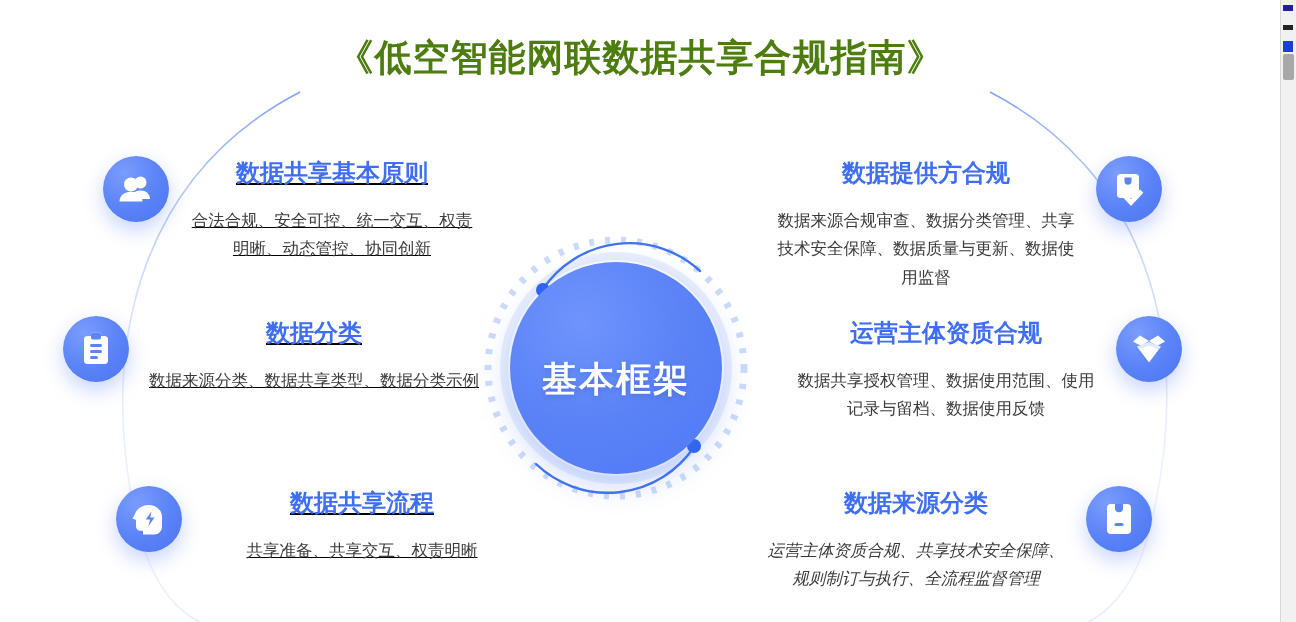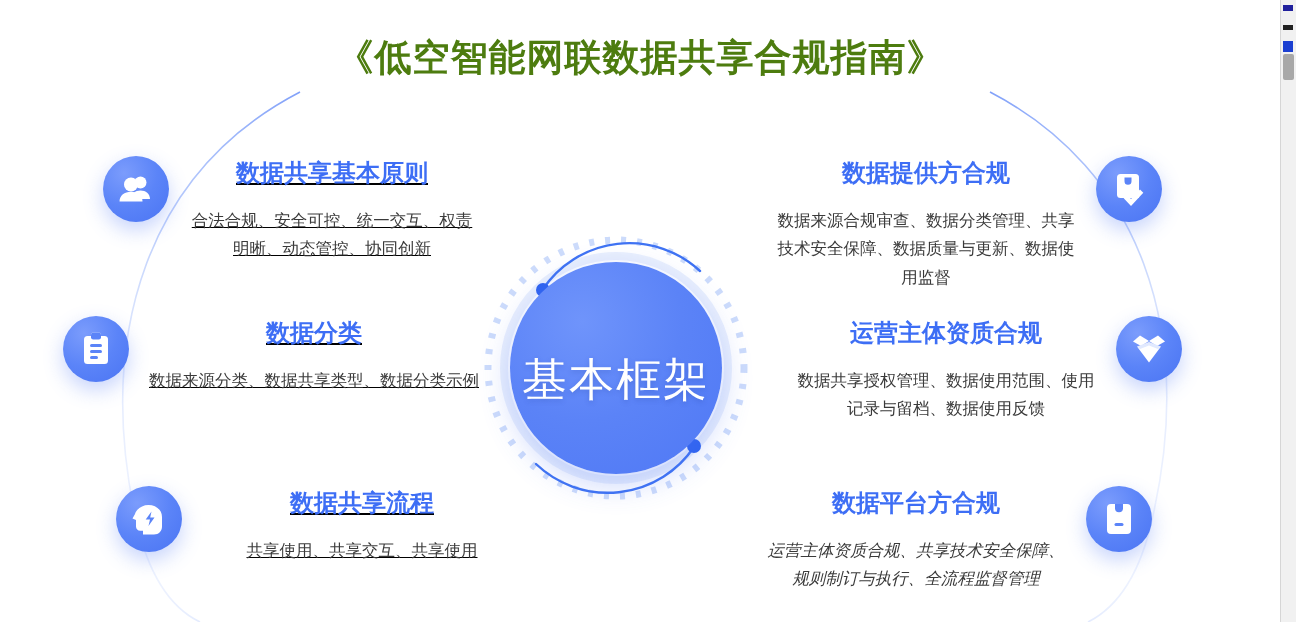--- a/index.html
+++ b/index.html
@@ -67,22 +67,22 @@
     height: 212px;
     border-radius: 50%;
     background: radial-gradient(circle at 34% 28%, #6f94fb 0%, #5b83f7 48%, #4f78f5 100%);
     box-shadow: 0 10px 30px rgba(76,117,245,0.30);
     display: flex;
     align-items: center;
     justify-content: center;
   }
   .center-label {
     color: #ffffff;
-    font-size: 45px;
-    font-weight: normal;
+    font-size: 35px;
+    font-weight: bold;
     letter-spacing: 2px;
     text-shadow: 0 2px 5px rgba(40,70,160,0.28);
     white-space: nowrap;
     margin-top: 23px;
   }
 
   
   .node {
     position: absolute;
     display: flex;
@@ -252,21 +252,21 @@
 
     <div class="node left" id="node-process">
       <div class="icon-badge">
         <svg width="34" height="32" viewBox="0 0 34 32">
           <path d="M30 14c0-7.2-6.1-12-13.5-12C10 2 4.5 6 3 11L0.5 15.5 4 17v6.5c0 2.5 1.8 4.3 4.3 4.3H11v3.7h11c4.8 0 8-3.4 8-8z" fill="#ffffff"></path>
           <path d="M19.5 8.5l-5.8 8h4.3l-1.5 6.5 6-8.4h-4.3z" fill="#5b84f8"></path>
         </svg>
       </div>
       <div class="node-text">
         <div class="node-title">数据共享流程</div>
-        <div class="node-body">共享使用、共享交互、共享使用</div>
+        <div class="node-body">共享准备、共享交互、权责明晰</div>
       </div>
     </div>
 
     <div class="node right" id="node-provider">
       <div class="icon-badge">
         <svg width="32" height="34" viewBox="0 0 32 34">
           <path d="M4 5.5A3.5 3.5 0 0 1 7.5 2h15A3.5 3.5 0 0 1 26 5.5V26H7.5A3.5 3.5 0 0 1 4 22.5z" fill="#ffffff"></path>
           <path d="M11.5 5.5h7v3.8a3.5 3.5 0 0 1-7 0z" fill="#5b84f8"></path>
           <path d="M14 22.5l4 4.5 9-9.5 3.3 3.3L18 34l-7.3-7.8z" fill="#ffffff"></path>
           <path d="M15.2 23.4l3.4 3.8 8.1-8.6 1.6 1.6-9.7 10.3-5.3-5.6z" fill="#5b84f8" opacity="0.0"></path>
@@ -295,21 +295,21 @@
 
     <div class="node right" id="node-platform">
       <div class="icon-badge">
         <svg width="30" height="34" viewBox="0 0 30 34">
           <rect x="3" y="2" width="24" height="30" rx="4" fill="#ffffff"></rect>
           <path d="M11 2h8v4.2a4 4 0 0 1-8 0z" fill="#5b84f8"></path>
           <rect x="10.5" y="21" width="9" height="3" rx="1.5" fill="#5b84f8"></rect>
         </svg>
       </div>
       <div class="node-text">
-        <div class="node-title">数据平台方合规</div>
+        <div class="node-title">数据来源分类</div>
         <div class="node-body">运营主体资质合规、共享技术安全保障、规则制订与执行、全流程监督管理</div>
       </div>
     </div>
 
   </div>
 
   <div class="scroll-strip">
     <div class="strip-mark m1"></div>
     <div class="strip-mark m2"></div>
     <div class="strip-mark m3"></div>

